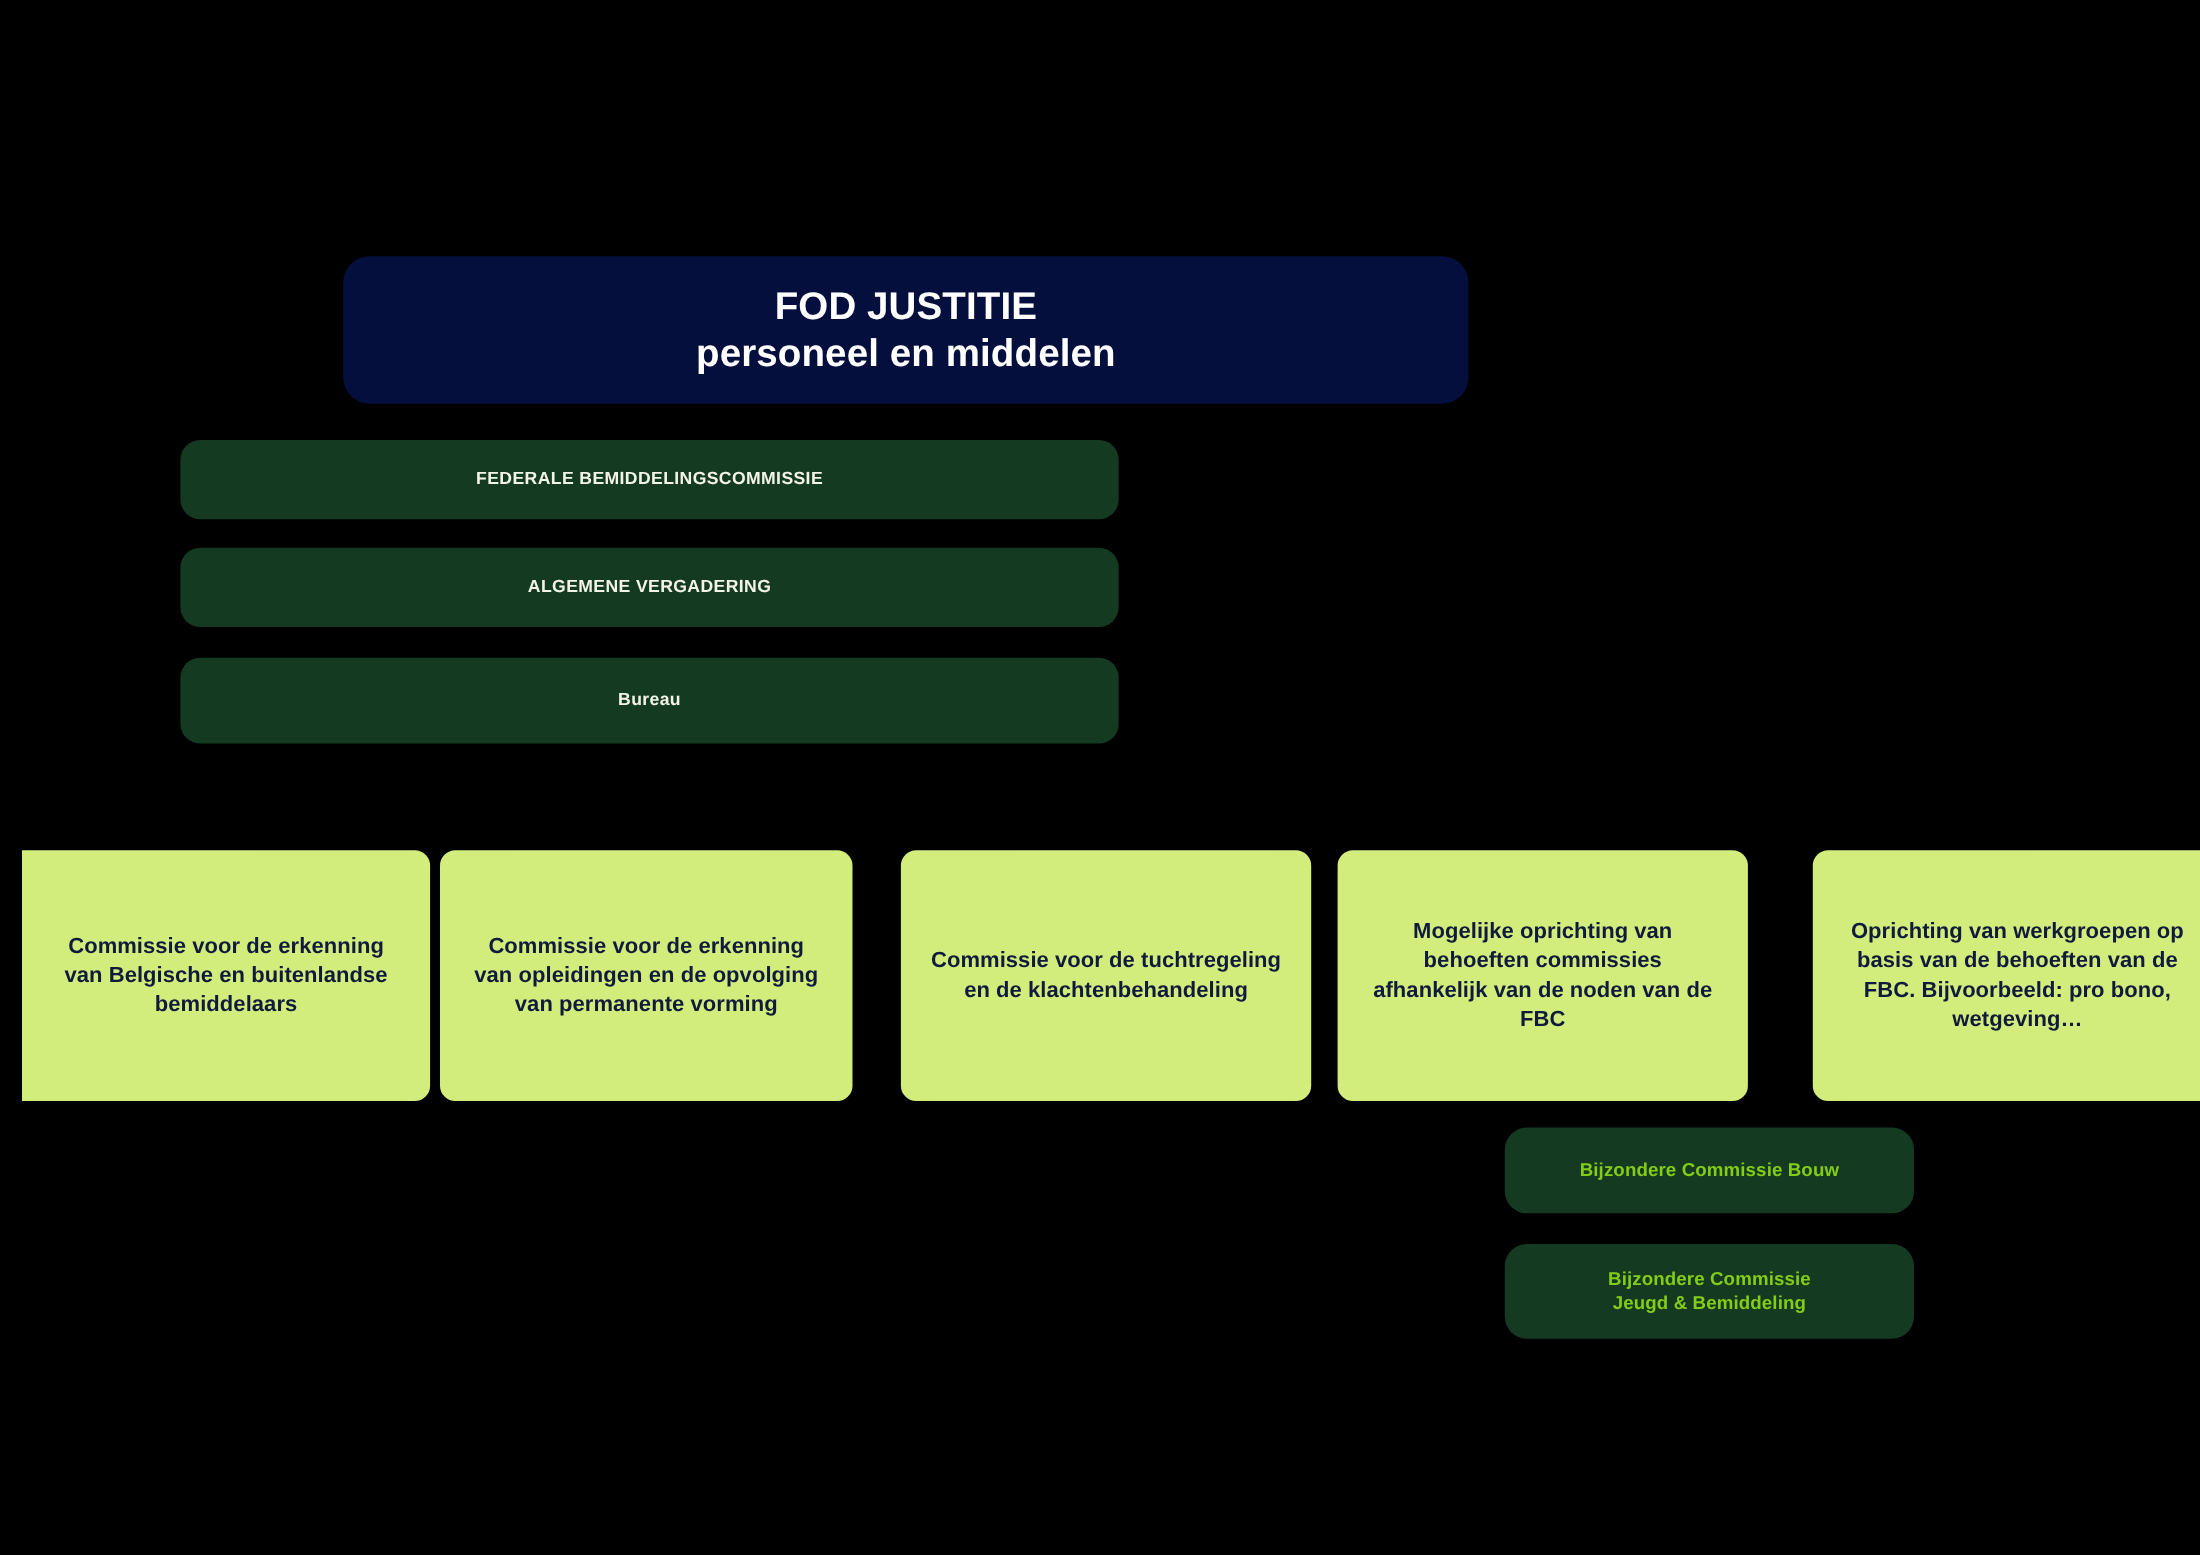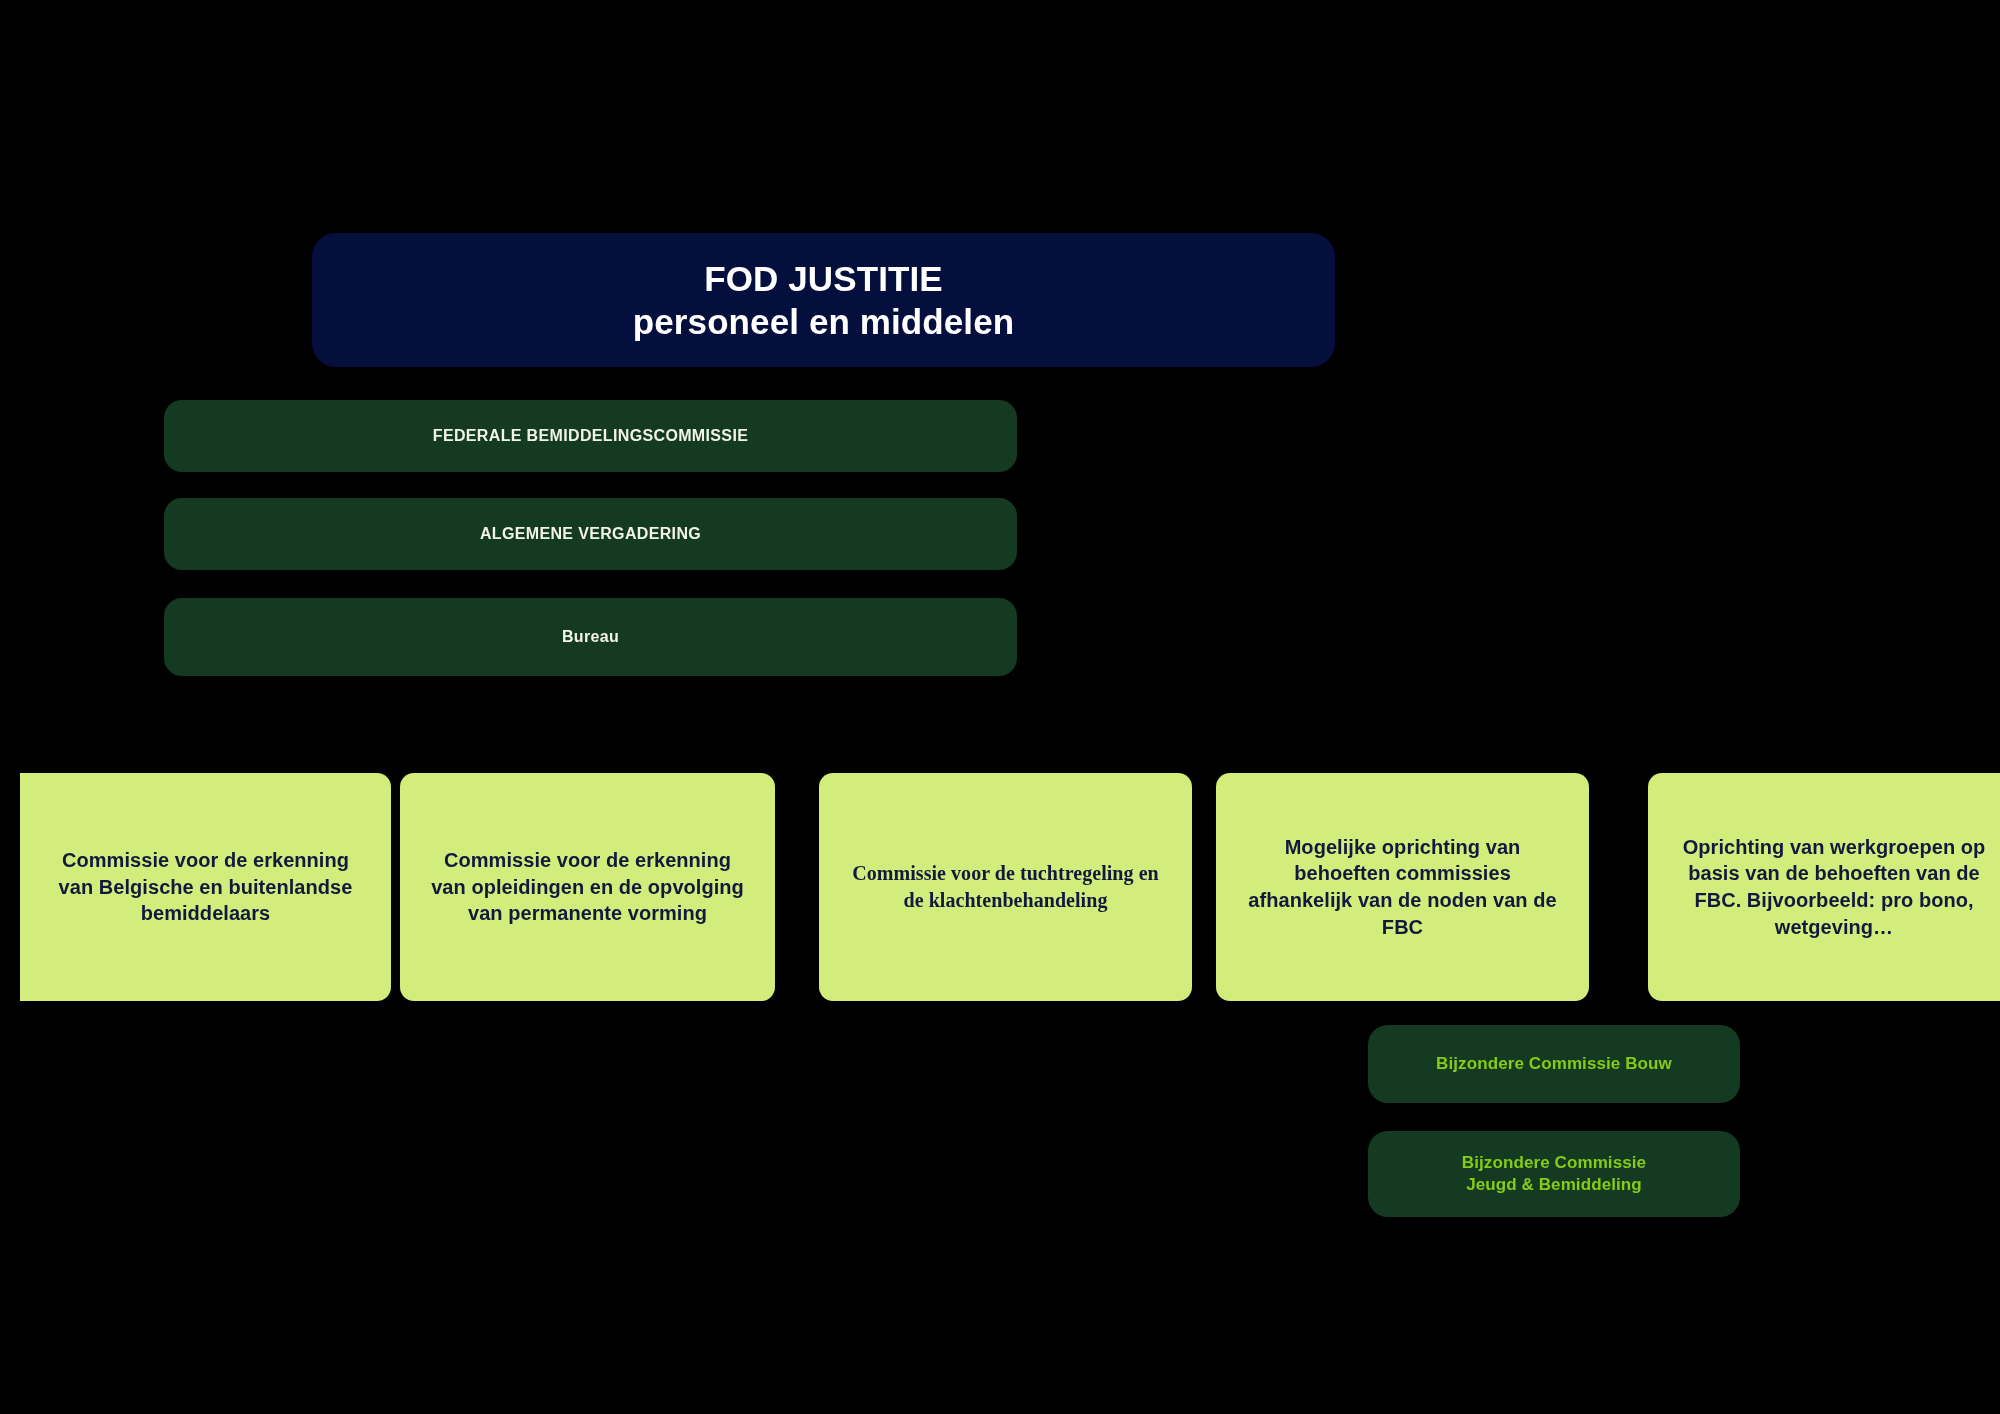--- a/index.html
+++ b/index.html
@@ -112,21 +112,21 @@
   </div>
 
   <div class="node node--lime node--clipped-left" style="left:0px; top:753px; width:371px; height:228px;">
     <span class="node-text">Commissie voor de erkenning van Belgische en buitenlandse bemiddelaars</span>
   </div>
 
   <div class="node node--lime" style="left:380px; top:753px; width:375px; height:228px;">
     <span class="node-text">Commissie voor de erkenning van opleidingen en de opvolging van permanente vorming</span>
   </div>
 
-  <div class="node node--lime" style="left:799px; top:753px; width:373px; height:228px;font-family:Liberation Serif, serif;">
+  <div class="node node--lime" style="left:799px; top:753px; width:373px; height:228px;">
     <span class="node-text">Commissie voor de tuchtregeling en de klachtenbehandeling</span>
   </div>
 
   <div class="node node--lime" style="left:1196px; top:753px; width:373px; height:228px;">
     <span class="node-text">Mogelijke oprichting van behoeften commissies afhankelijk van de noden van de FBC</span>
   </div>
 
   <div class="node node--lime node--clipped-right" style="left:1628px; top:753px; width:372px; height:228px;">
     <span class="node-text">Oprichting van werkgroepen op basis van de behoeften van de FBC. Bijvoorbeeld: pro bono, wetgeving…</span>
   </div>

